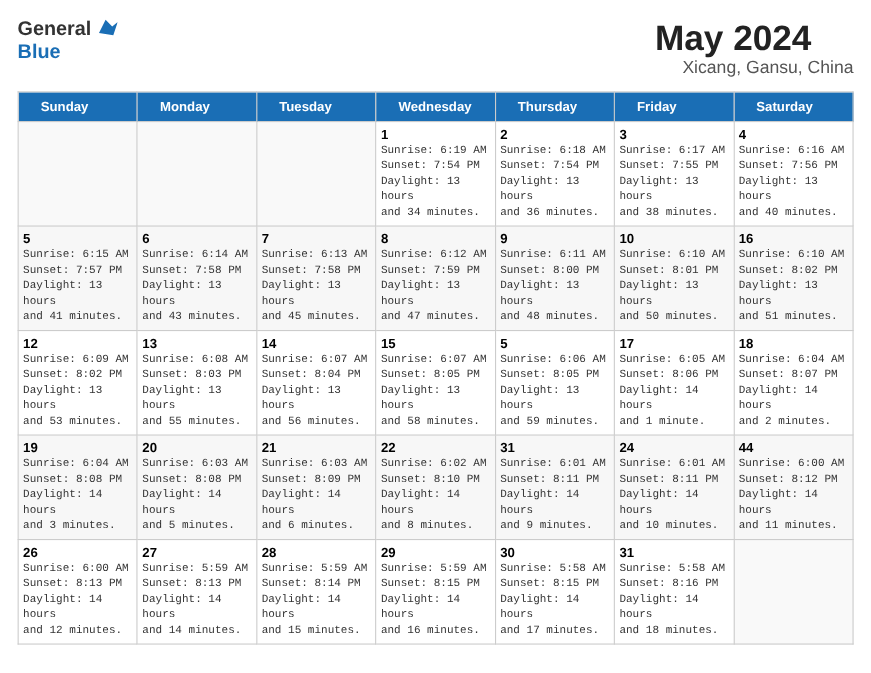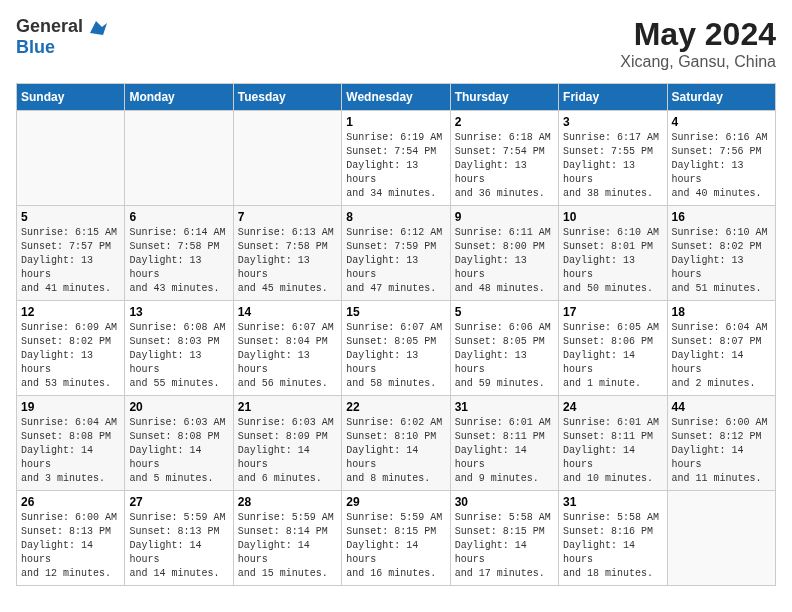--- a/index.html
+++ b/index.html
@@ -16,45 +16,45 @@
       align-items: flex-start;
       margin-bottom: 12px;
     }
     .logo {
       display: flex;
       flex-direction: column;
       align-items: flex-start;
     }
     .logo-row {
       display: flex;
-      align-items: flex-end;
+      align-items: center;
     }
     .title-block {
-      text-align: right;
+      text-align: left;
     }
     .title-block h1 {
       font-size: 32px;
       font-weight: bold;
       color: #222;
     }
     .title-block h2 {
       font-size: 16px;
       font-weight: normal;
       color: #555;
       margin-left: 25px;
     }
     .calendar {
       width: 100%;
       border-collapse: collapse;
       font-size: 10.5px;
     }
     .calendar thead th {
       background-color: #1a6eb5;
       color: #fff;
-      padding: 6px 4px;
+      padding: 6px 20px;
       text-align: left;
       font-size: 12px;
       border: 1px solid #ccc;
     }
     .calendar tbody td {
       border: 1px solid #ccc;
       vertical-align: top;
       padding: 4px;
       width: calc(100% / 7);
       min-height: 80px;

